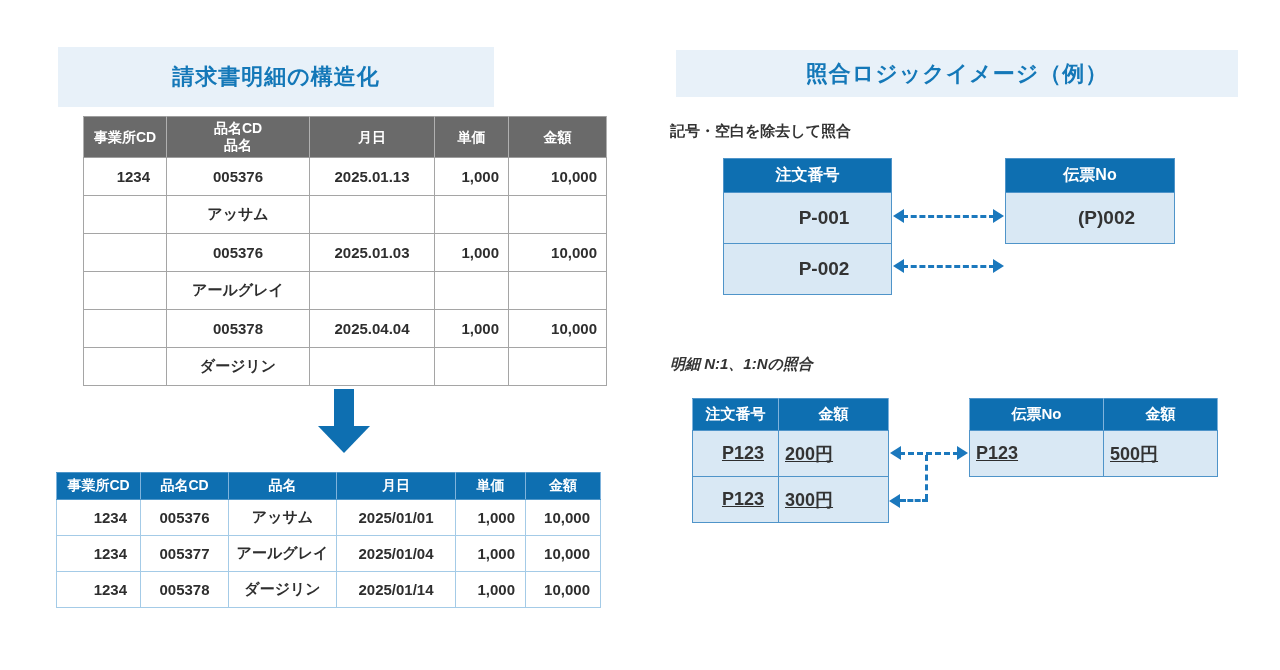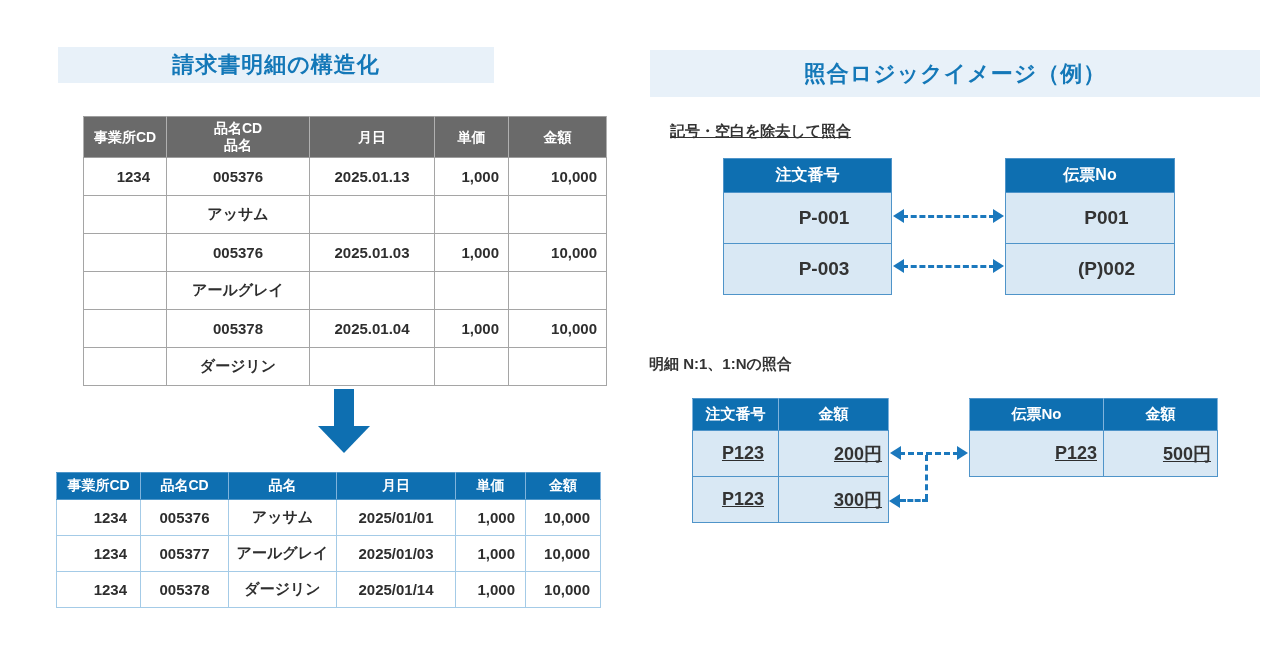--- a/index.html
+++ b/index.html
@@ -1,22 +1,22 @@
 <!DOCTYPE html>
 <html><head>
 <meta charset="utf-8">
 <style>
   html,body{margin:0;padding:0;background:#ffffff;}
   body{font-family:"Liberation Sans","DejaVu Sans",sans-serif;color:#2e2e2e;}
   .canvas{position:relative;width:1280px;height:670px;background:#fff;overflow:hidden;}
 
   
   .banner{position:absolute;background:#e8f1f9;display:flex;align-items:center;justify-content:center;}
-  .banner-left{left:58px;top:47px;width:436px;height:36px;justify-content:center;}
-  .banner-right{left:650px;top:50px;width:610px;height:47px;}
+  .banner-left{left:58px;top:47px;width:436px;height:60px;justify-content:center;}
+  .banner-right{left:676px;top:50px;width:562px;height:47px;}
   .banner .t{font-size:22px;font-weight:700;color:#1478b8;letter-spacing:1px;}
 
   
   table{border-collapse:collapse;table-layout:fixed;}
   .raw-table{position:absolute;left:83px;top:116px;width:523px;}
   .raw-table th{background:#6a6a6a;color:#fff;font-size:14px;font-weight:700;border:1px solid #b0b0b0;border-top-color:#9e9e9e;border-bottom-color:#9e9e9e;text-align:center;line-height:1.2;padding:0;}
   .raw-table thead tr{height:41px;}
   .raw-table tbody tr{height:38px;}
   .raw-table td{border:1px solid #a5a5a5;font-size:15px;font-weight:700;padding:0 6px;background:#fff;}
   .ta-c{text-align:center;}
@@ -34,36 +34,36 @@
   .st-table{position:absolute;left:56px;top:472px;width:544px;}
   .st-table th{background:#0e6fb1;color:#fff;font-size:14px;font-weight:700;border:1px solid #7fb3dc;border-top-color:#4e96c9;border-bottom-color:#4e96c9;text-align:center;padding:0;}
   .st-table thead tr{height:27px;}
   .st-table tbody tr{height:36px;}
   .st-table td{border:1px solid #a4cbe7;font-size:15px;font-weight:700;padding:0 6px;background:#fff;}
   .st-table td.c0{padding-right:13px;}
   .st-table td.c4,.st-table td.c5{padding-right:10px;}
 
   
   .sec-label{position:absolute;font-size:15px;font-weight:700;color:#333;}
-  .label1{left:670px;top:122px;text-decoration:underline;}
-  .label2{left:649px;top:355px;}
+  .label1{left:670px;top:122px;}
+  .label2{left:670px;top:355px;font-style:italic;}
 
   
   .mini{position:absolute;border:1px solid #4f94c9;box-sizing:border-box;}
   .mini-h{height:33px;background:#0e6fb1;color:#fff;font-size:16px;font-weight:700;display:flex;align-items:center;justify-content:center;}
   .mini-r{height:50px;background:#d9e8f4;border-top:1px solid #4f94c9;font-size:19px;font-weight:700;color:#333;display:flex;align-items:center;justify-content:center;padding-left:33px;}
   .s1-left{left:723px;top:158px;width:169px;}
   .s1-right{left:1005px;top:158px;width:170px;}
 
   
   .m2{position:absolute;}
   .m2 th{background:#0e6fb1;color:#fff;font-size:15px;font-weight:700;border:1px solid #7fb3dc;border-top-color:#4f94c9;border-bottom-color:#4f94c9;text-align:center;padding:0;}
   .m2 thead tr{height:32px;}
   .m2 tbody tr{height:46px;text-decoration:underline;}
-  .m2 td{border:1px solid #4f94c9;background:#d9e8f4;font-size:18px;font-weight:700;color:#333;text-align:right;padding:0 6px;}
+  .m2 td{border:1px solid #4f94c9;background:#d9e8f4;font-size:18px;font-weight:700;color:#333;text-align:left;padding:0 6px;}
   .m2 td.num{text-align:right;padding-right:14px;}
   .s2-left{left:692px;top:398px;width:196px;}
   .s2-right{left:969px;top:398px;width:248px;}
 
   
   .darrow{position:absolute;height:15px;}
   .darrow .dash-line{position:absolute;left:9px;right:9px;top:6px;border-top:3px dashed #1b78bd;}
   .ah{position:absolute;width:0;height:0;border-top:7px solid transparent;border-bottom:7px solid transparent;}
   .ah-l{left:0;top:0;border-right:11px solid #1b78bd;}
   .ah-r{right:0;top:0;border-left:11px solid #1b78bd;}
@@ -132,21 +132,21 @@
       <tr>
         <td class="ta-r c1"></td>
         <td class="ta-c">アールグレイ</td>
         <td class="ta-c"></td>
         <td class="ta-r c4"></td>
         <td class="ta-r c5"></td>
       </tr>
       <tr>
         <td class="ta-r c1"></td>
         <td class="ta-c">005378</td>
-        <td class="ta-c">2025.01.04</td>
+        <td class="ta-c">2025.04.04</td>
         <td class="ta-r c4">1,000</td>
         <td class="ta-r c5">10,000</td>
       </tr>
       <tr>
         <td class="ta-r c1"></td>
         <td class="ta-c">ダージリン</td>
         <td class="ta-c"></td>
         <td class="ta-r c4"></td>
         <td class="ta-r c5"></td>
       </tr>
@@ -183,46 +183,45 @@
         <td class="ta-c">005376</td>
         <td class="ta-c">アッサム</td>
         <td class="ta-c">2025/01/01</td>
         <td class="ta-r c4">1,000</td>
         <td class="ta-r c5">10,000</td>
       </tr>
       <tr>
         <td class="ta-r c0">1234</td>
         <td class="ta-c">005377</td>
         <td class="ta-c">アールグレイ</td>
-        <td class="ta-c">2025/01/03</td>
+        <td class="ta-c">2025/01/04</td>
         <td class="ta-r c4">1,000</td>
         <td class="ta-r c5">10,000</td>
       </tr>
       <tr>
         <td class="ta-r c0">1234</td>
         <td class="ta-c">005378</td>
         <td class="ta-c">ダージリン</td>
         <td class="ta-c">2025/01/14</td>
         <td class="ta-r c4">1,000</td>
         <td class="ta-r c5">10,000</td>
       </tr>
     </tbody>
   </table>
 
   <div class="sec-label label1">記号・空白を除去して照合</div>
 
   <div class="mini s1-left">
     <div class="mini-h">注文番号</div>
     <div class="mini-r">P-001</div>
-    <div class="mini-r">P-003</div>
+    <div class="mini-r">P-002</div>
   </div>
 
   <div class="mini s1-right">
     <div class="mini-h">伝票No</div>
-    <div class="mini-r">P001</div>
     <div class="mini-r">(P)002</div>
   </div>
 
   <div class="darrow s1-arrow1">
     <span class="ah ah-l"></span>
     <span class="dash-line"></span>
     <span class="ah ah-r"></span>
   </div>
   <div class="darrow s1-arrow2">
     <span class="ah ah-l"></span>

